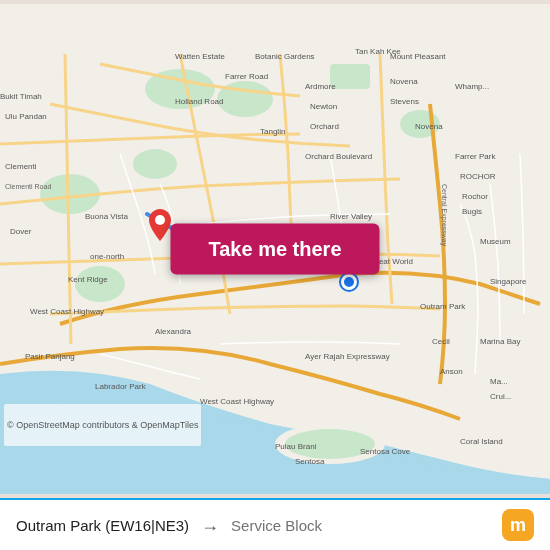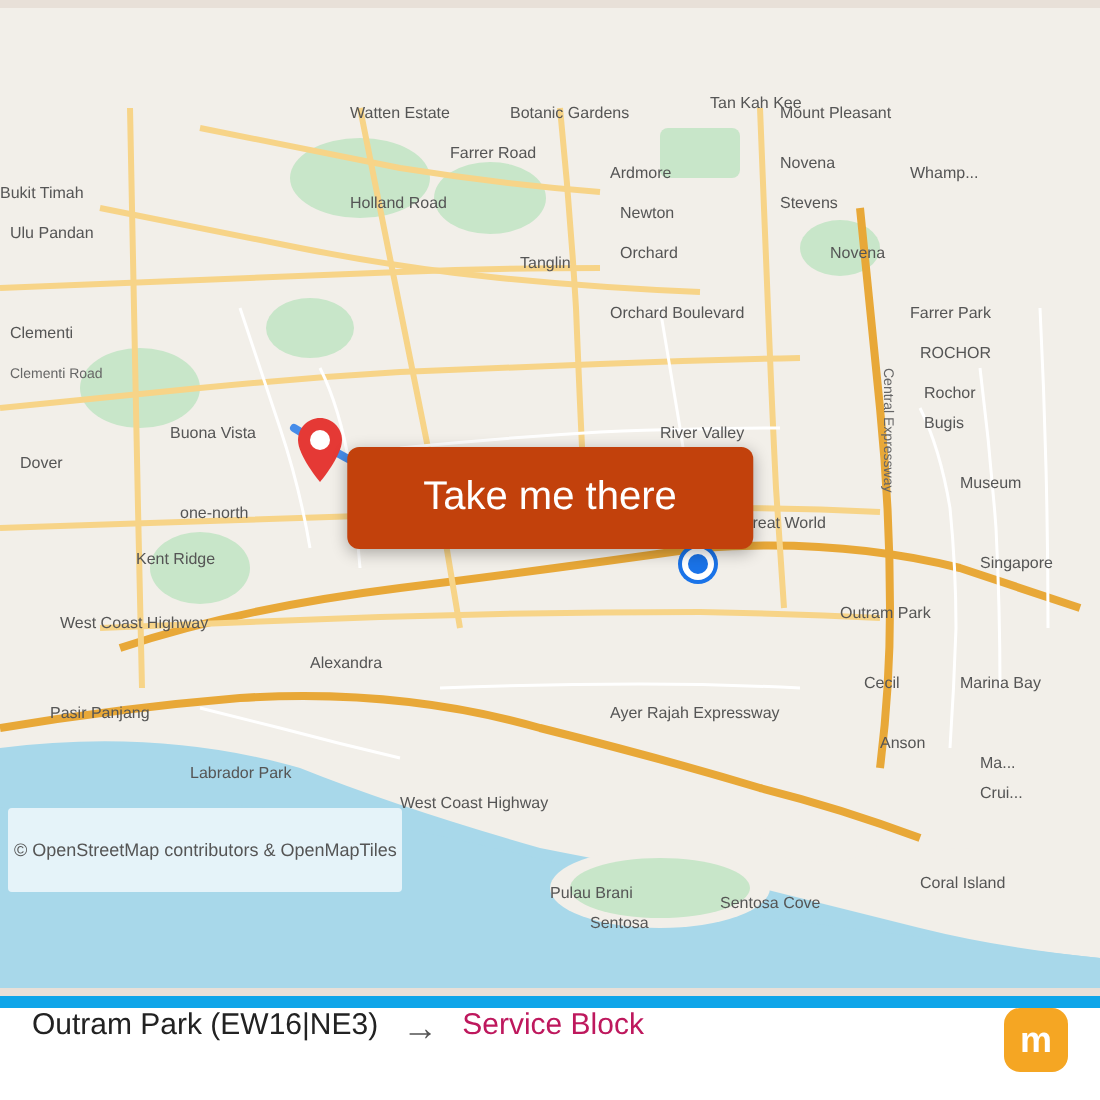--- a/index.html
+++ b/index.html
@@ -17,27 +17,27 @@
     #map-svg {
       width: 100%;
       height: 100%;
     }
 
     #take-me-there-btn {
       position: absolute;
       left: 50%;
       top: 50%;
       transform: translate(-50%, -50%);
-      background: #c2410c;
+      background: #be185d;
       color: white;
       border: none;
       border-radius: 6px;
       padding: 14px 38px;
       font-size: 20px;
-      font-weight: normal;
+      font-weight: bold;
       cursor: pointer;
       white-space: nowrap;
       box-shadow: 0 2px 8px rgba(0,0,0,0.3);
       z-index: 10;
     }
 
     #origin-marker {
       position: absolute;
       width: 22px;
       height: 32px;
@@ -67,42 +67,42 @@
       color: #555;
       background: rgba(255,255,255,0.7);
       padding: 16px 3px;
       border-radius: 2px;
       z-index: 10;
     }
 
     #footer {
       height: 52px;
       background: white;
-      border-top: 6px solid #0ea5e9;
+      border-top: 2px solid #0ea5e9;
       display: flex;
-      align-items: flex-start;
+      align-items: center;
       padding: 0 16px;
       gap: 12px;
     }
 
     #footer-origin {
       font-size: 15px;
       font-weight: 500;
       color: #222;
     }
 
     #footer-arrow {
       font-size: 18px;
       color: #555;
     }
 
     #footer-destination {
       font-size: 15px;
       font-weight: 500;
-      color: #be185d;
+      color: #737373;
     }
 
     #moovit-logo {
       margin-left: auto;
       display: flex;
       align-items: center;
       gap: 4px;
     }
 
     #moovit-icon {

